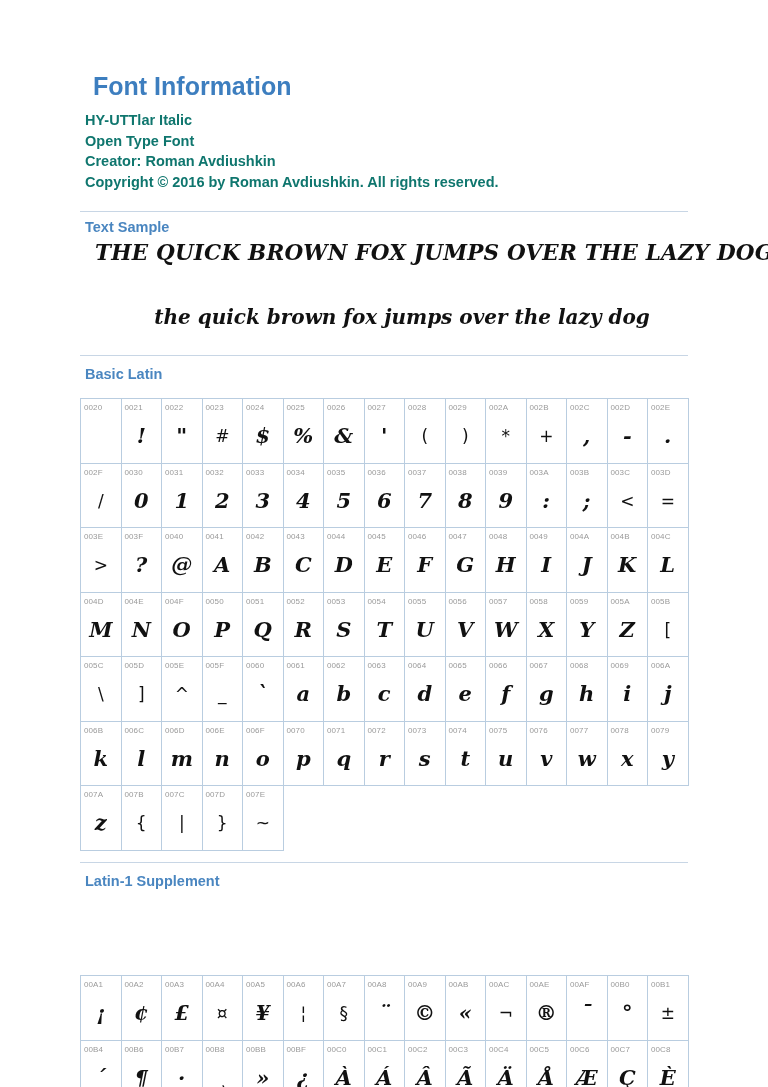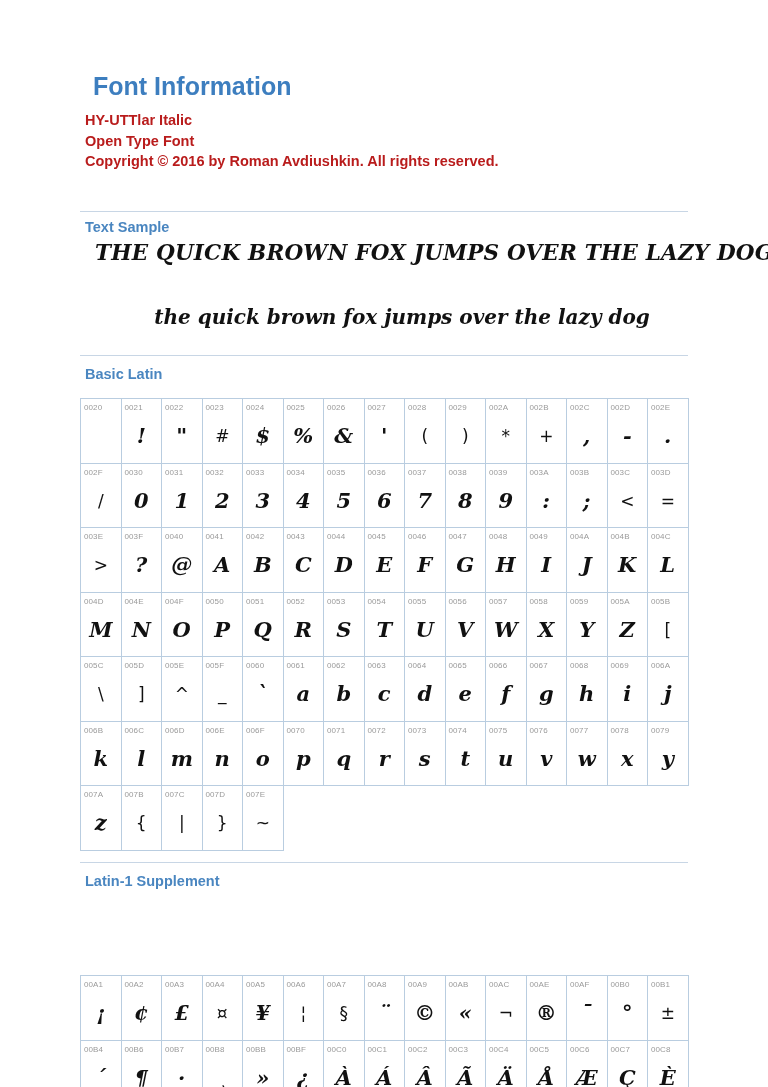--- a/index.html
+++ b/index.html
@@ -1,20 +1,20 @@
 <!DOCTYPE html>
 <html><head>
 <meta charset="utf-8">
 <style>
   html, body { margin: 0; padding: 0; background: #ffffff; }
   body { width: 768px; height: 1087px; position: relative; overflow: hidden;
          font-family: "Liberation Sans", sans-serif; color: #111; }
   .page { position: absolute; left: 85px; top: 62px; width: 603px; }
   .title { font-size: 25px; font-weight: bold; color: #3d7ebf; line-height: 32px; margin: 8px; }
-  .info-line { font-size: 14.5px; font-weight: bold; line-height: 20.5px; color: #b91c1c; }
+  .info-line { font-size: 14.5px; font-weight: bold; line-height: 20.5px; color: #0f766e; }
   .rule { position: absolute; left: 80px; width: 608px; height: 0; border-top: 1.5px solid #c8d6e5; }
   .section-title { position: absolute; left: 85px; font-size: 14.5px; font-weight: bold; color: #4a86c0; }
   .sample-upper { position: absolute; left: 95px; top: 240px; width: 620px; font-family: "DejaVu Serif", serif;
                   font-style: italic; font-weight: bold; font-size: 21.5px; letter-spacing: 0.2px; white-space: nowrap; color:#111; }
   .sample-lower { position: absolute; left: 0; top: 305px; width: 768px; text-align: center; font-family: "DejaVu Serif", serif;
                   font-style: italic; font-weight: bold; font-size: 20px; color:#111; padding-left: 36px; box-sizing: border-box; }
   .grid { position: absolute; left: 80px; display: grid; grid-template-columns: repeat(15, 40.5px);
           grid-auto-rows: 64.5px; border-top: 1px solid #b9cde0; border-left: 1px solid #b9cde0; }
   .cell { position: relative; border-right: 1px solid #b9cde0; border-bottom: 1px solid #b9cde0; box-sizing: border-box; }
   .code { position: absolute; left: 3px; top: 4px; font-size: 8px; color: #9a9a9a; letter-spacing: 0.1px; }
@@ -22,20 +22,21 @@
            font-style: italic; font-weight: bold; font-size: 21px; color: #111; line-height: 30px; }
   .glyph.light { font-weight: normal; font-family: "DejaVu Sans", sans-serif; font-style: normal; font-size: 17px; }
 </style>
 </head>
 <body>
 
 <div class="page">
   <h1 class="title">Font Information</h1>
   <div class="info-line">HY-UTTlar Italic</div>
   <div class="info-line">Open Type Font</div>
+  <div class="info-line">Creator: Roman Avdiushkin</div>
   <div class="info-line">Copyright © 2016 by Roman Avdiushkin. All rights reserved.</div>
 </div>
 
 <div class="rule" style="top:211px;"></div>
 <div class="section-title" style="top:219px;">Text Sample</div>
 <div class="sample-upper">THE QUICK BROWN FOX JUMPS OVER THE LAZY DOG</div>
 <div class="sample-lower">the quick brown fox jumps over the lazy dog</div>
 
 <div class="rule" style="top:355px;"></div>
 <div class="section-title" style="top:366px;">Basic Latin</div>

